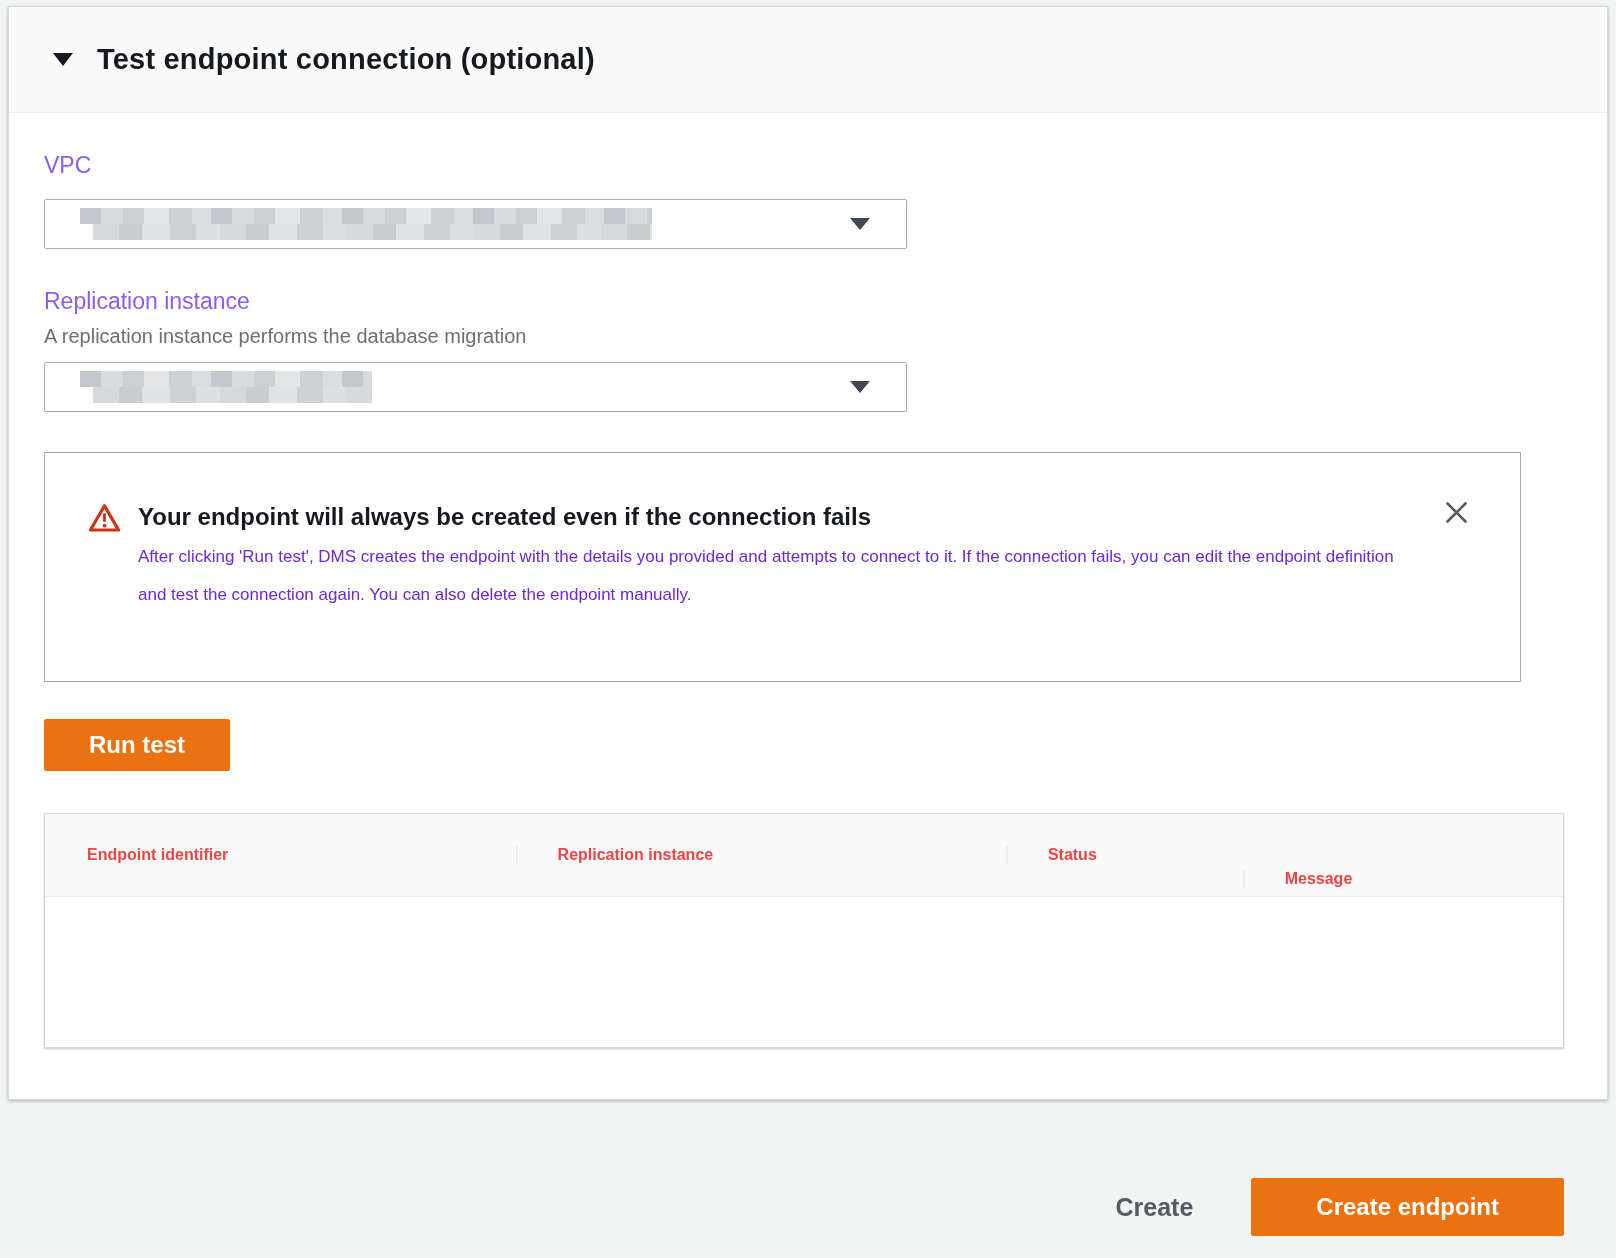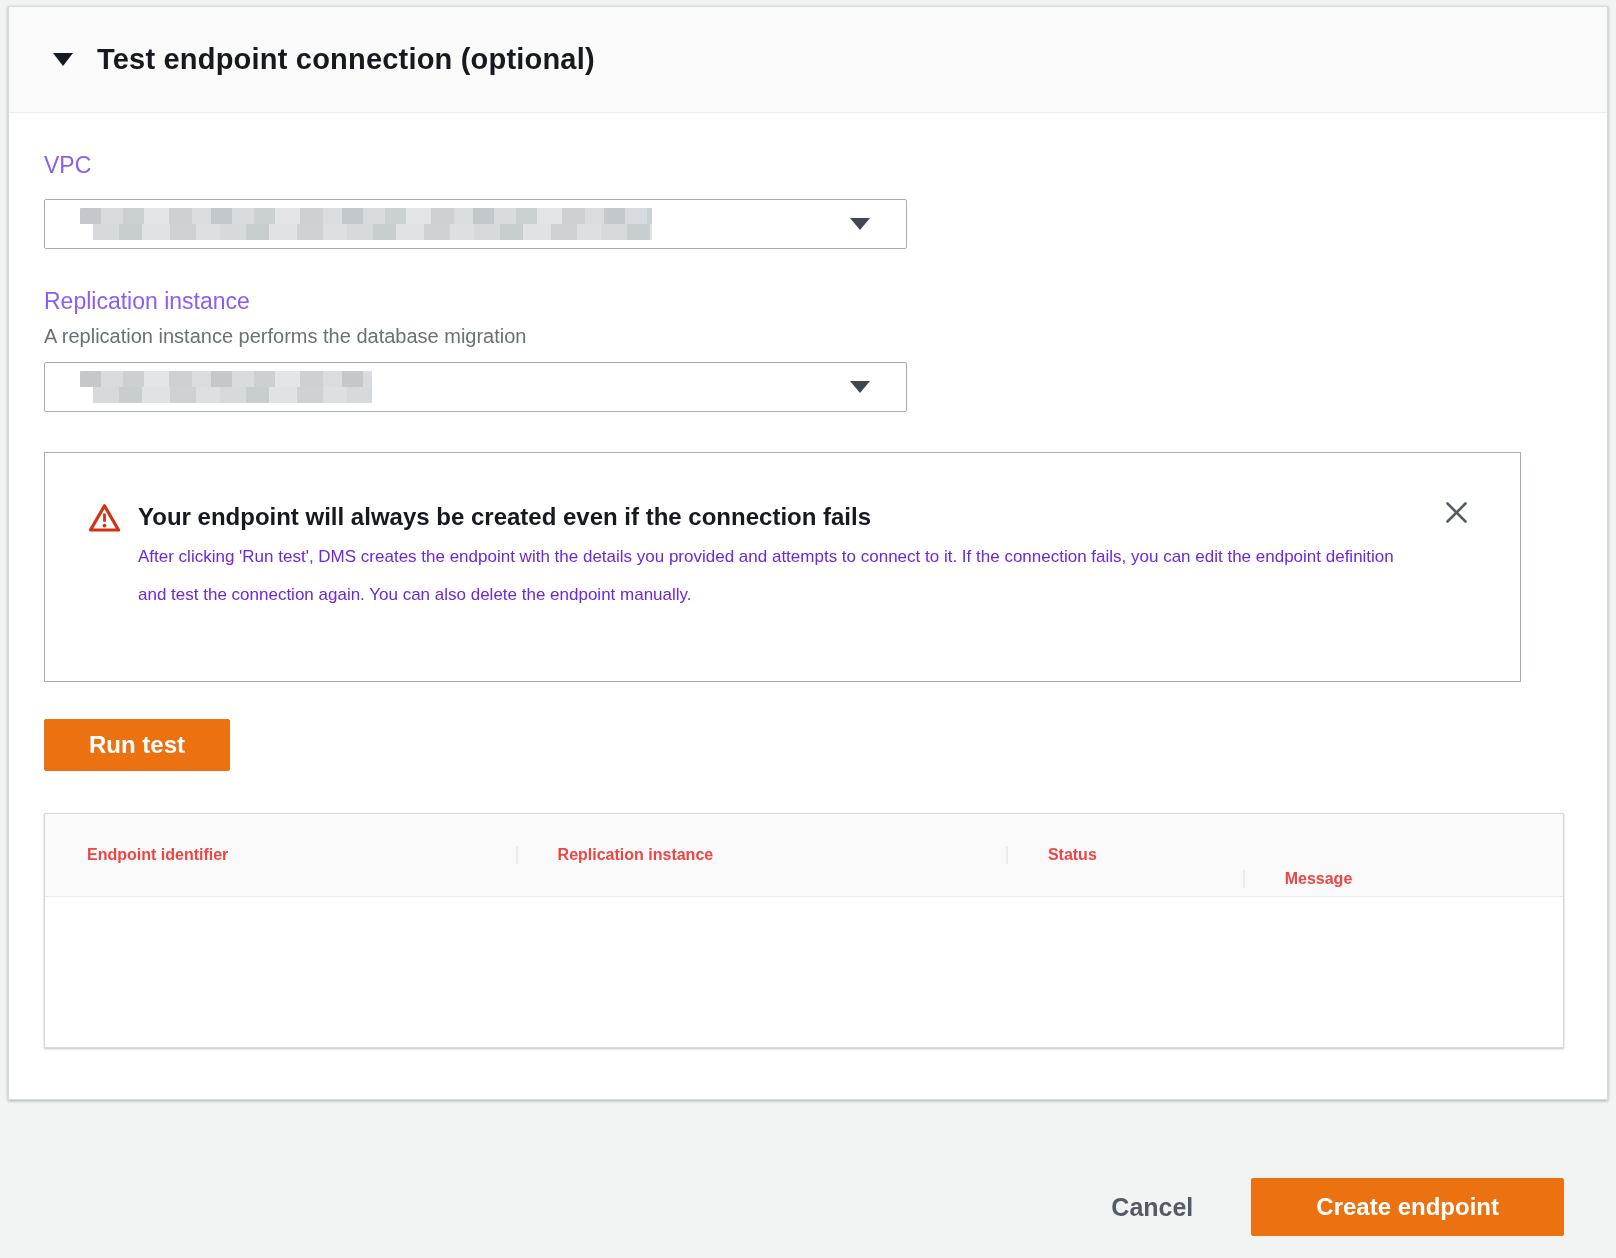--- a/index.html
+++ b/index.html
@@ -194,15 +194,15 @@
         <div class="th th-2">Replication instance</div>
         <div class="th th-3">Status</div>
         <div class="th th-4">Message</div>
       </div>
     </div>
 
   </div>
 </section>
 
 <footer class="footer">
-  <button class="btn-cancel">Cancel</button>
+  <button class="btn-cancel">Create</button>
   <button class="btn-primary btn-create">Create endpoint</button>
 </footer>
 
 </body></html>

